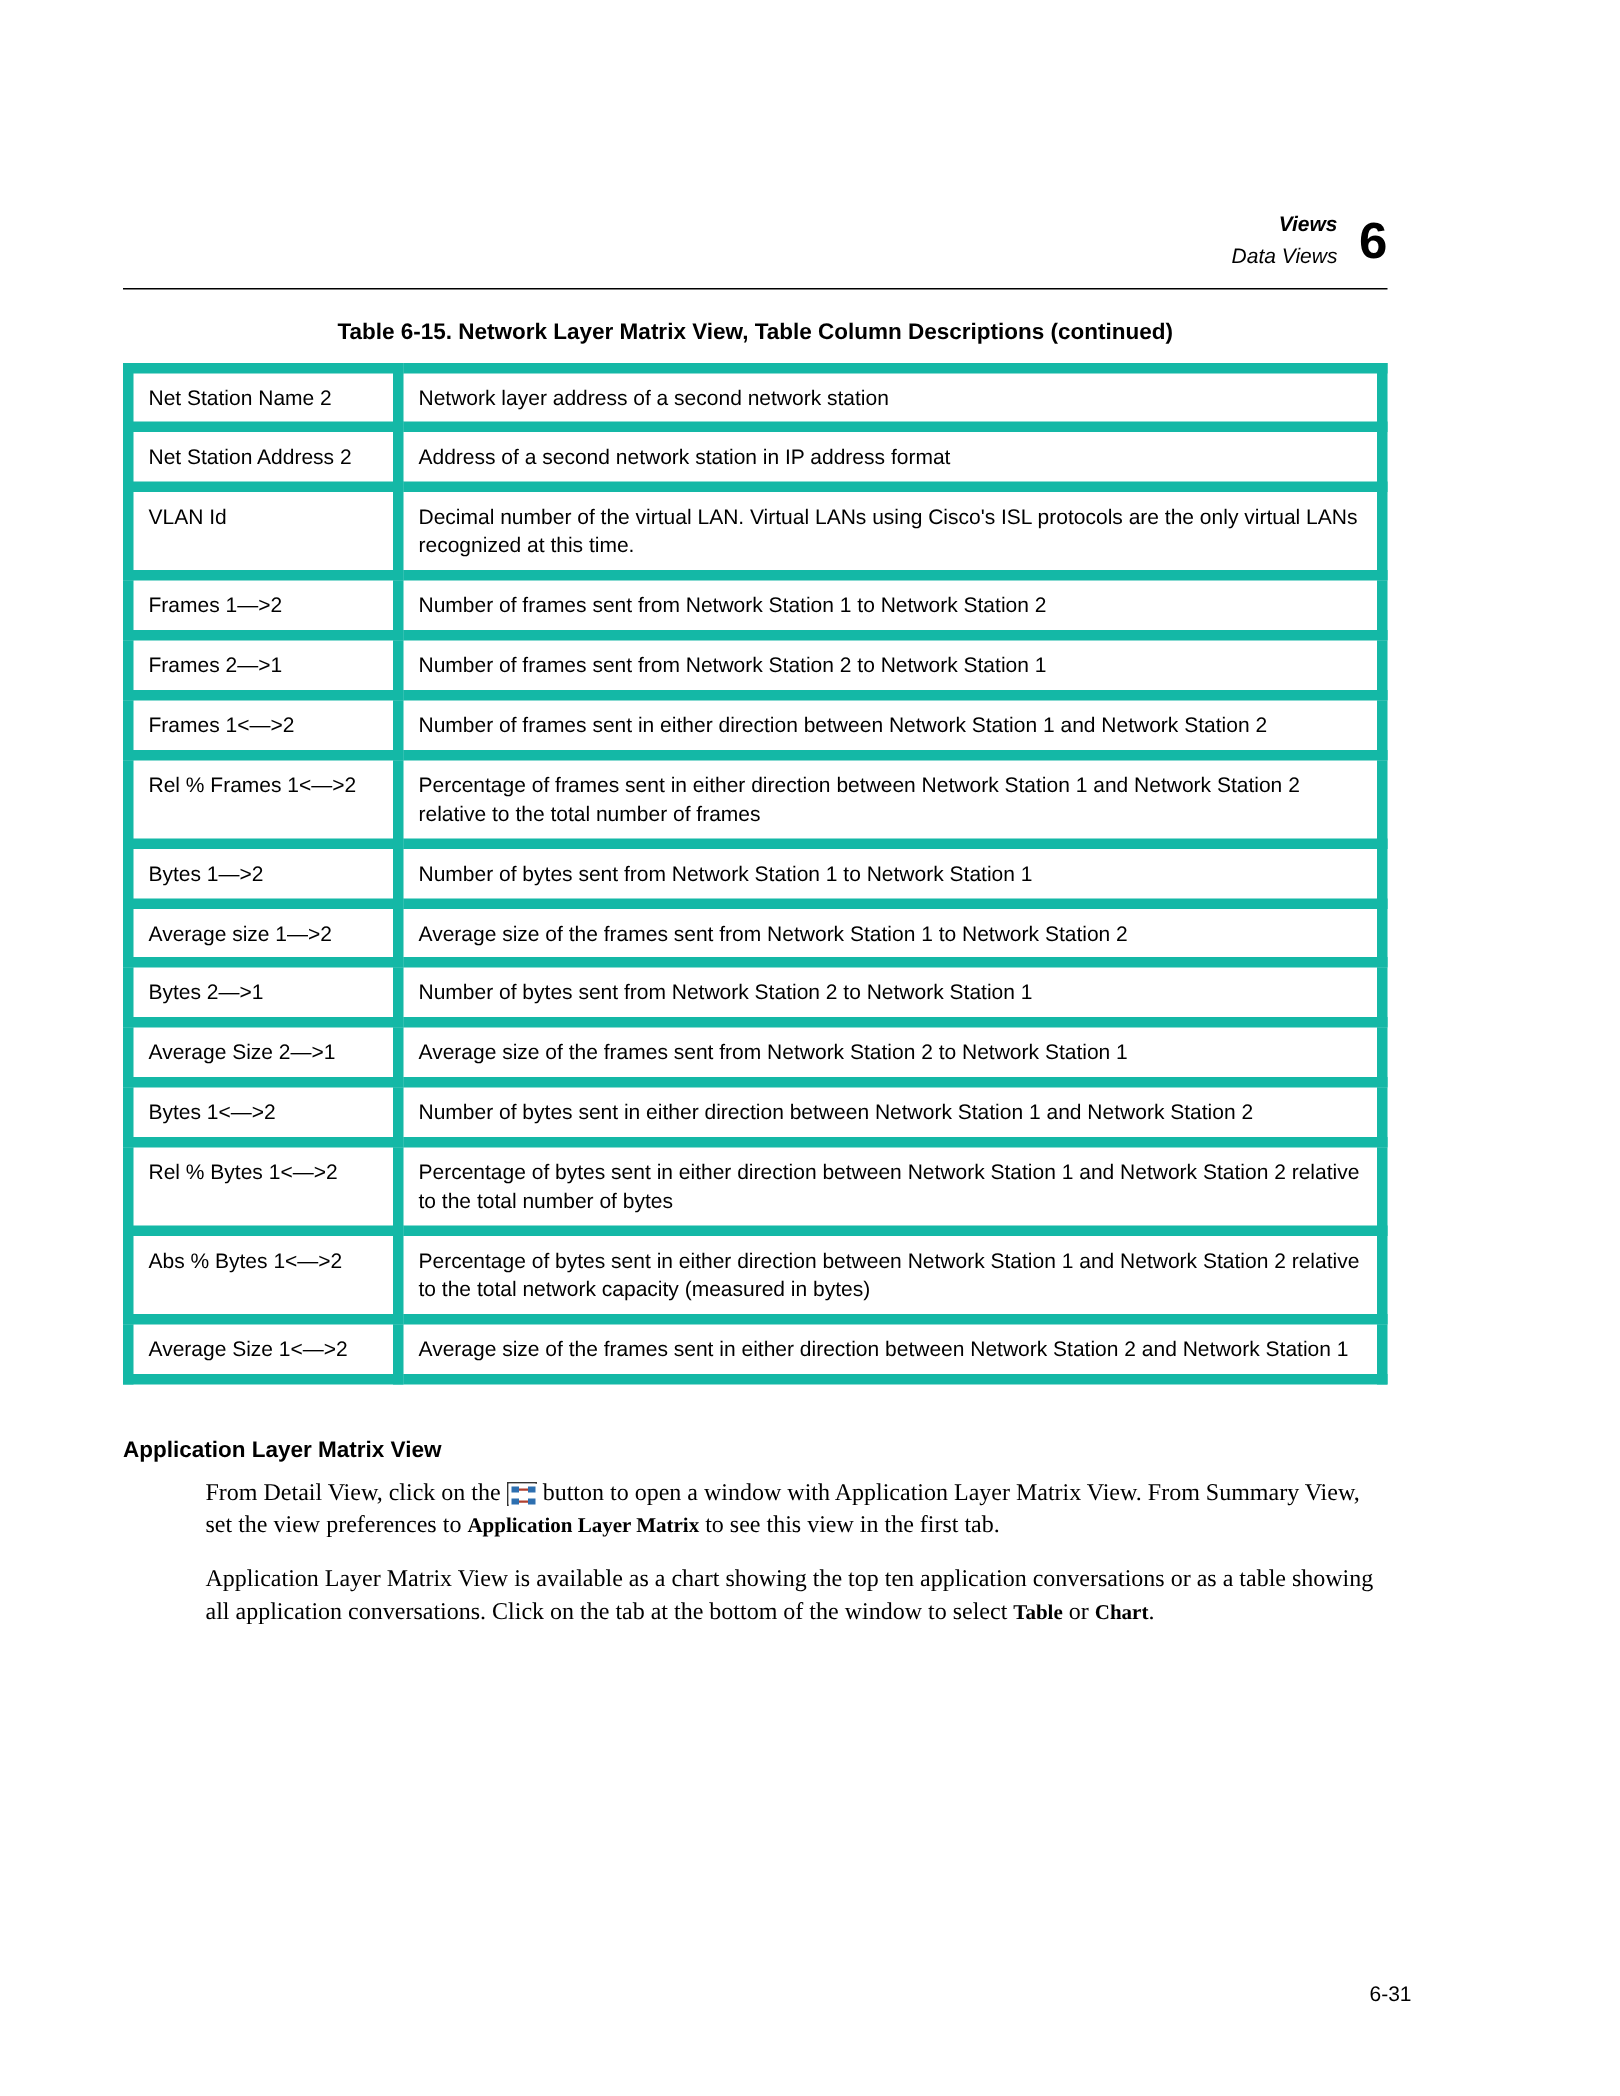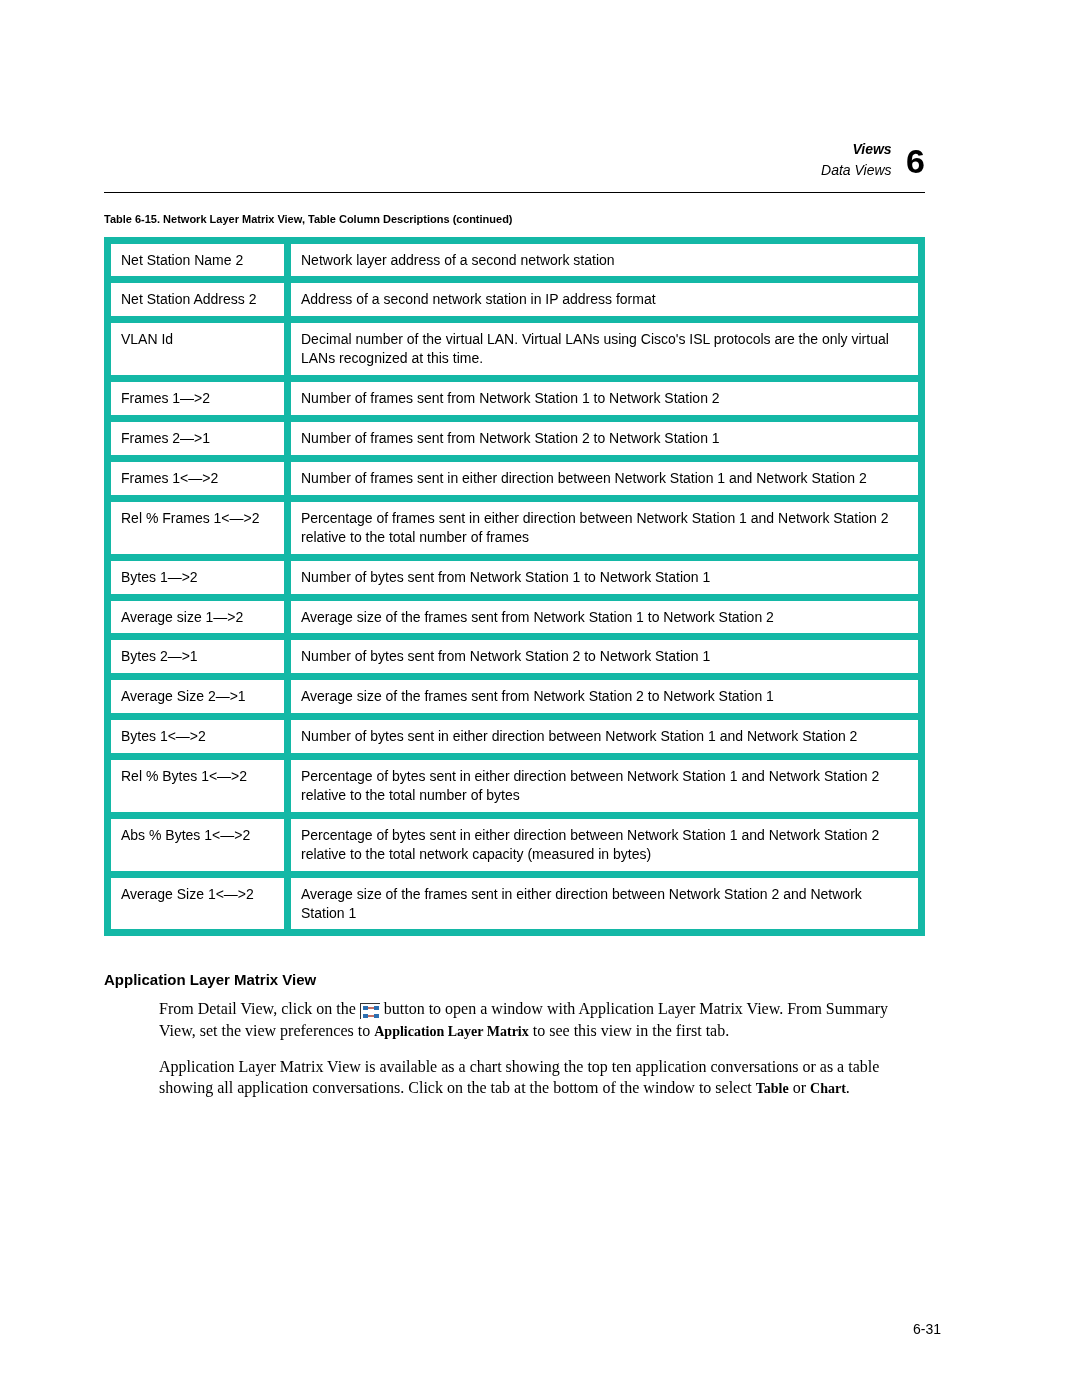--- a/index.html
+++ b/index.html
@@ -9,21 +9,21 @@
     }
     body {
       font-family: Arial, Helvetica, sans-serif;
       background: #ffffff;
       width: 1080px;
       height: 1397px;
       position: relative;
       color: #000000;
     }
     .page {
-      padding: 140px 155px 60px 104px;
+      padding: 140px 155px 60px 82px;
     }
     .header-section {
       text-align: right;
       margin-bottom: 10px;
     }
     .header-title {
       font-style: italic;
       font-weight: bold;
       font-size: 14px;
       display: inline-block;
@@ -49,23 +49,23 @@
       vertical-align: middle;
       text-align: right;
       line-height: 1.3;
     }
     .header-rule {
       border: none;
       border-top: 1px solid #000;
       margin-bottom: 20px;
     }
     .table-caption {
-      text-align: left;
-      font-weight: bold;
-      font-size: 11px;
+      text-align: center;
+      font-weight: bold;
+      font-size: 15px;
       margin-bottom: 12px;
     }
     .desc-table {
       width: 100%;
       border-collapse: collapse;
       border: 1px solid #000;
       margin-bottom: 35px;
     }
     .desc-table td {
       border: 7px solid #14b8a6;

